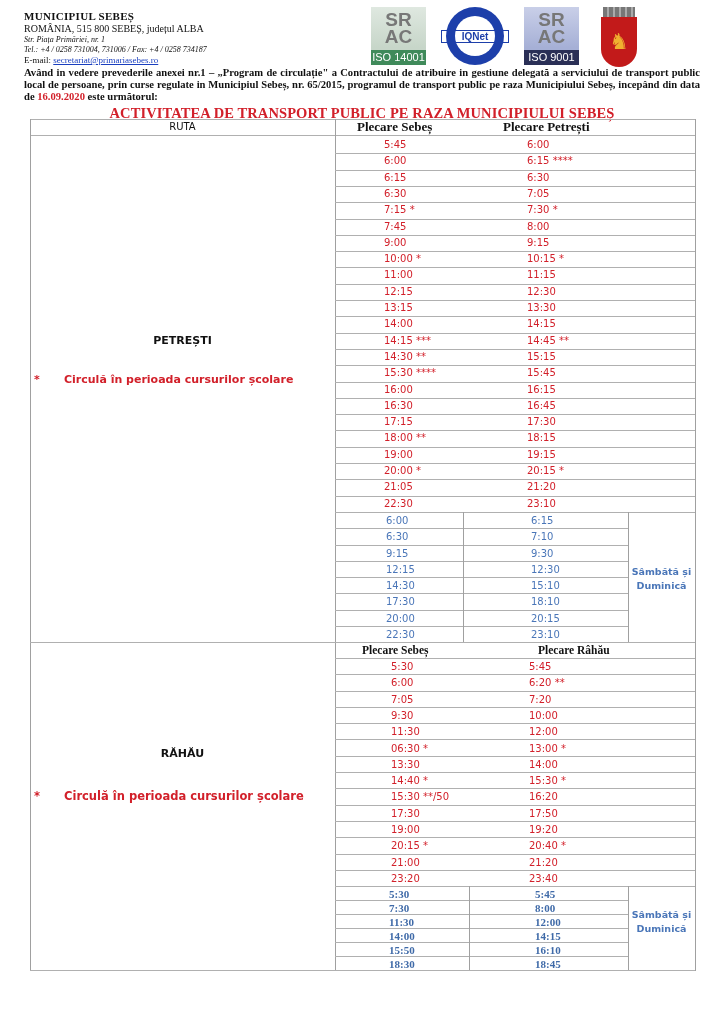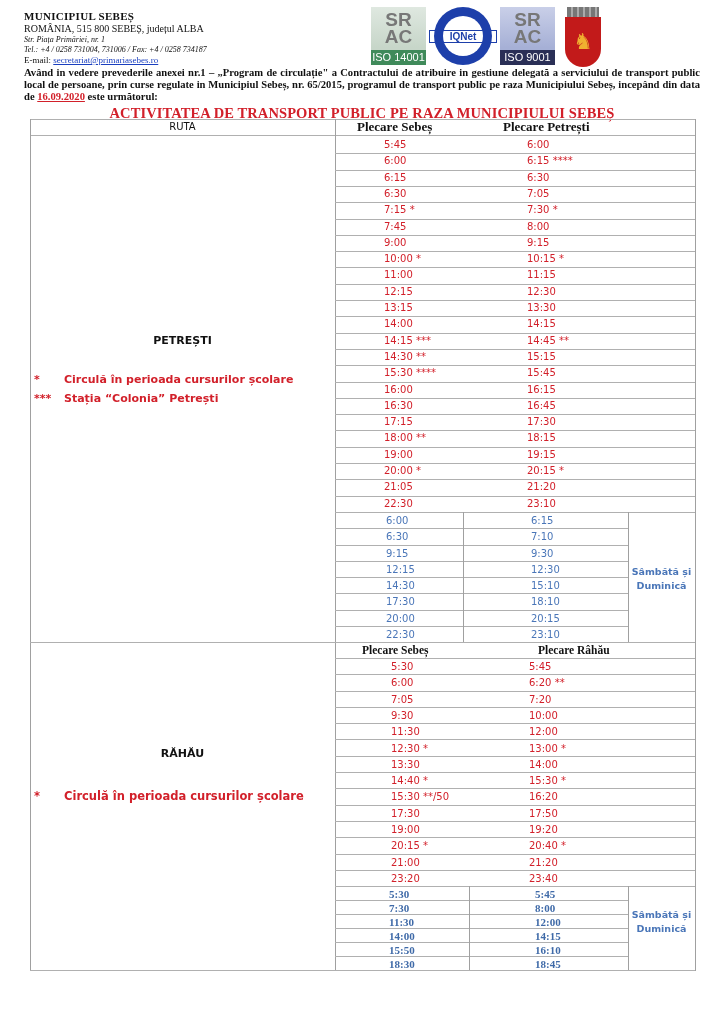--- a/index.html
+++ b/index.html
@@ -3,36 +3,36 @@
 <meta charset="utf-8">
 <style>
   html, body { margin: 0; padding: 0; background: #ffffff; }
   body { width: 724px; height: 1024px; position: relative; overflow: hidden; font-family: "Liberation Serif", serif; color: #111; }
   .header { position: absolute; left: 24px; top: 10px; }
   .h-name { font-size: 11px; font-weight: bold; letter-spacing: 0.3px; line-height: 13px; }
   .h-addr { font-size: 10px; line-height: 12px; }
   .h-small { font-size: 8px; font-style: italic; line-height: 10px; }
   .h-email { font-size: 9px; line-height: 11px; }
   .h-email a { color: #1a3fbf; text-decoration: underline; }
-  .logos { position: absolute; left: 371px; top: 7px; display: flex; gap: 8px; align-items: flex-start; }
+  .logos { position: absolute; left: 371px; top: 7px; display: flex; gap: 20px; align-items: flex-start; }
   .logo { width: 55px; height: 58px; position: relative; }
   .srac1 { background: linear-gradient(#dfe8e0 0%, #c7d6c9 70%); }
   .srac2 { background: linear-gradient(#c9cfe8 0%, #a6b0d6 70%); }
   .srac-text { position: absolute; left: 0; right: 0; top: 4px; text-align: center; font-family: "Liberation Sans", sans-serif; font-weight: bold; font-size: 19px; line-height: 17px; color: #777; }
   .srac-iso { position: absolute; left: 0; right: 0; bottom: 0; height: 15px; text-align: center; font-family: "Liberation Sans", sans-serif; font-size: 11px; line-height: 15px; color: #fff; }
   .srac1 .srac-iso { background: #3f8a5a; }
   .srac2 .srac-iso { background: #2a2f56; }
   .iqnet { width: 58px; height: 58px; border-radius: 50%; background: #1d3faa; position: relative; }
   .iqnet-inner { position: absolute; left: 9px; top: 9px; width: 40px; height: 40px; border-radius: 50%; background: #fff; display: flex; align-items: center; justify-content: center; }
   .iqnet-label { font-family: "Liberation Sans", sans-serif; font-size: 10px; font-weight: bold; color: #1d3faa; border: 1px solid #1d3faa; padding: 0 20px; }
   .crest { width: 40px; height: 60px; position: relative; }
   .crest-top { position: absolute; left: 4px; top: 0; width: 32px; height: 10px; background: repeating-linear-gradient(90deg, #777 0 4px, #aaa 4px 6px); }
   .crest-shield { position: absolute; left: 2px; top: 10px; width: 36px; height: 50px; background: #c21a1a; border-radius: 0 0 18px 18px; display: flex; align-items: center; justify-content: center; color: #f0b030; font-size: 22px; }
   .intro { position: absolute; left: 24px; top: 67px; width: 676px; font-size: 10.6px; font-weight: bold; line-height: 12px; text-align: justify; }
-  .intro .date { color: #d2202a; text-decoration: underline; }
+  .intro .date { color: #d2202a; }
   .title { position: absolute; left: 0; width: 724px; top: 105px; text-align: center; color: #d2202a; font-weight: bold; font-size: 14.5px; letter-spacing: 0.1px; }
   .line-h { position: absolute; height: 1px; background: #b0b0b0; }
   .line-v { position: absolute; width: 1px; background: #a0a0a0; }
   .cell { position: absolute; height: 16px; line-height: 16px; font-family: "DejaVu Sans", sans-serif; font-size: 10px; white-space: nowrap; }
   .red { color: #d2202a; }
   .blue { color: #4a76b8; }
   .blue-serif { color: #3f6aa8; font-family: "Liberation Serif", serif; font-size: 11px; font-weight: bold; }
   .colhead { position: absolute; font-weight: bold; font-size: 13px; font-family: "Liberation Serif", serif; }
   .colhead2 { position: absolute; font-weight: bold; font-size: 11.5px; font-family: "Liberation Serif", serif; }
   .ruta { position: absolute; left: 30px; width: 305px; top: 121px; text-align: center; font-family: "DejaVu Sans", sans-serif; font-size: 10px; }
@@ -82,21 +82,20 @@
 <div class="title">ACTIVITATEA DE TRANSPORT PUBLIC PE RAZA MUNICIPIULUI SEBEȘ</div>
 
 <div id="table">
   <div class="ruta">RUTA</div>
   <div class="colhead" style="left:357px; top:119px;">Plecare Sebeș</div>
   <div class="colhead" style="left:503px; top:119px;">Plecare Petrești</div>
 
   <div class="route-name" style="top:334px;">PETREȘTI</div>
   <div class="legend" style="top:370px;">
     <div><span class="sym">*</span><span>Circulă în perioada cursurilor școlare</span></div>
-    <div><span class="sym">***</span><span>Stația “Colonia” Petrești</span></div>
   </div>
   <div class="weekend" style="top:565px;">Sâmbătă și Duminică</div>
 
   <div class="colhead2" style="left:362px; top:644px;">Plecare Sebeș</div>
   <div class="colhead2" style="left:538px; top:644px;">Plecare Râhău</div>
   <div class="route-name" style="top:747px;">RĂHĂU</div>
   <div class="legend2" style="top:787px;">
     <div style="font-weight:bold; font-size:11.5px;"><span class="sym">*</span><span>Circulă în perioada cursurilor școlare</span></div>
   </div>
   <div class="weekend" style="top:908px;">Sâmbătă și Duminică</div>
@@ -211,21 +210,21 @@
     <div class="line-h" style="left: 335px; top: 691px; width: 360px;"></div>
     <div class="cell red" style="left: 391px; top: 691.6px;">7:05</div>
     <div class="cell red" style="left: 529px; top: 691.6px;">7:20</div>
     <div class="line-h" style="left: 335px; top: 707px; width: 360px;"></div>
     <div class="cell red" style="left: 391px; top: 707.9px;">9:30</div>
     <div class="cell red" style="left: 529px; top: 707.9px;">10:00</div>
     <div class="line-h" style="left: 335px; top: 723px; width: 360px;"></div>
     <div class="cell red" style="left: 391px; top: 724.2px;">11:30</div>
     <div class="cell red" style="left: 529px; top: 724.2px;">12:00</div>
     <div class="line-h" style="left: 335px; top: 739px; width: 360px;"></div>
-    <div class="cell red" style="left: 391px; top: 740.5px;">12:30 *</div>
+    <div class="cell red" style="left: 391px; top: 740.5px;">06:30 *</div>
     <div class="cell red" style="left: 529px; top: 740.5px;">13:00 *</div>
     <div class="line-h" style="left: 335px; top: 756px; width: 360px;"></div>
     <div class="cell red" style="left: 391px; top: 756.8px;">13:30</div>
     <div class="cell red" style="left: 529px; top: 756.8px;">14:00</div>
     <div class="line-h" style="left: 335px; top: 772px; width: 360px;"></div>
     <div class="cell red" style="left: 391px; top: 773.1px;">14:40 *</div>
     <div class="cell red" style="left: 529px; top: 773.1px;">15:30 *</div>
     <div class="line-h" style="left: 335px; top: 788px; width: 360px;"></div>
     <div class="cell red" style="left: 391px; top: 789.4px;">15:30 **/50</div>
     <div class="cell red" style="left: 529px; top: 789.4px;">16:20</div>

